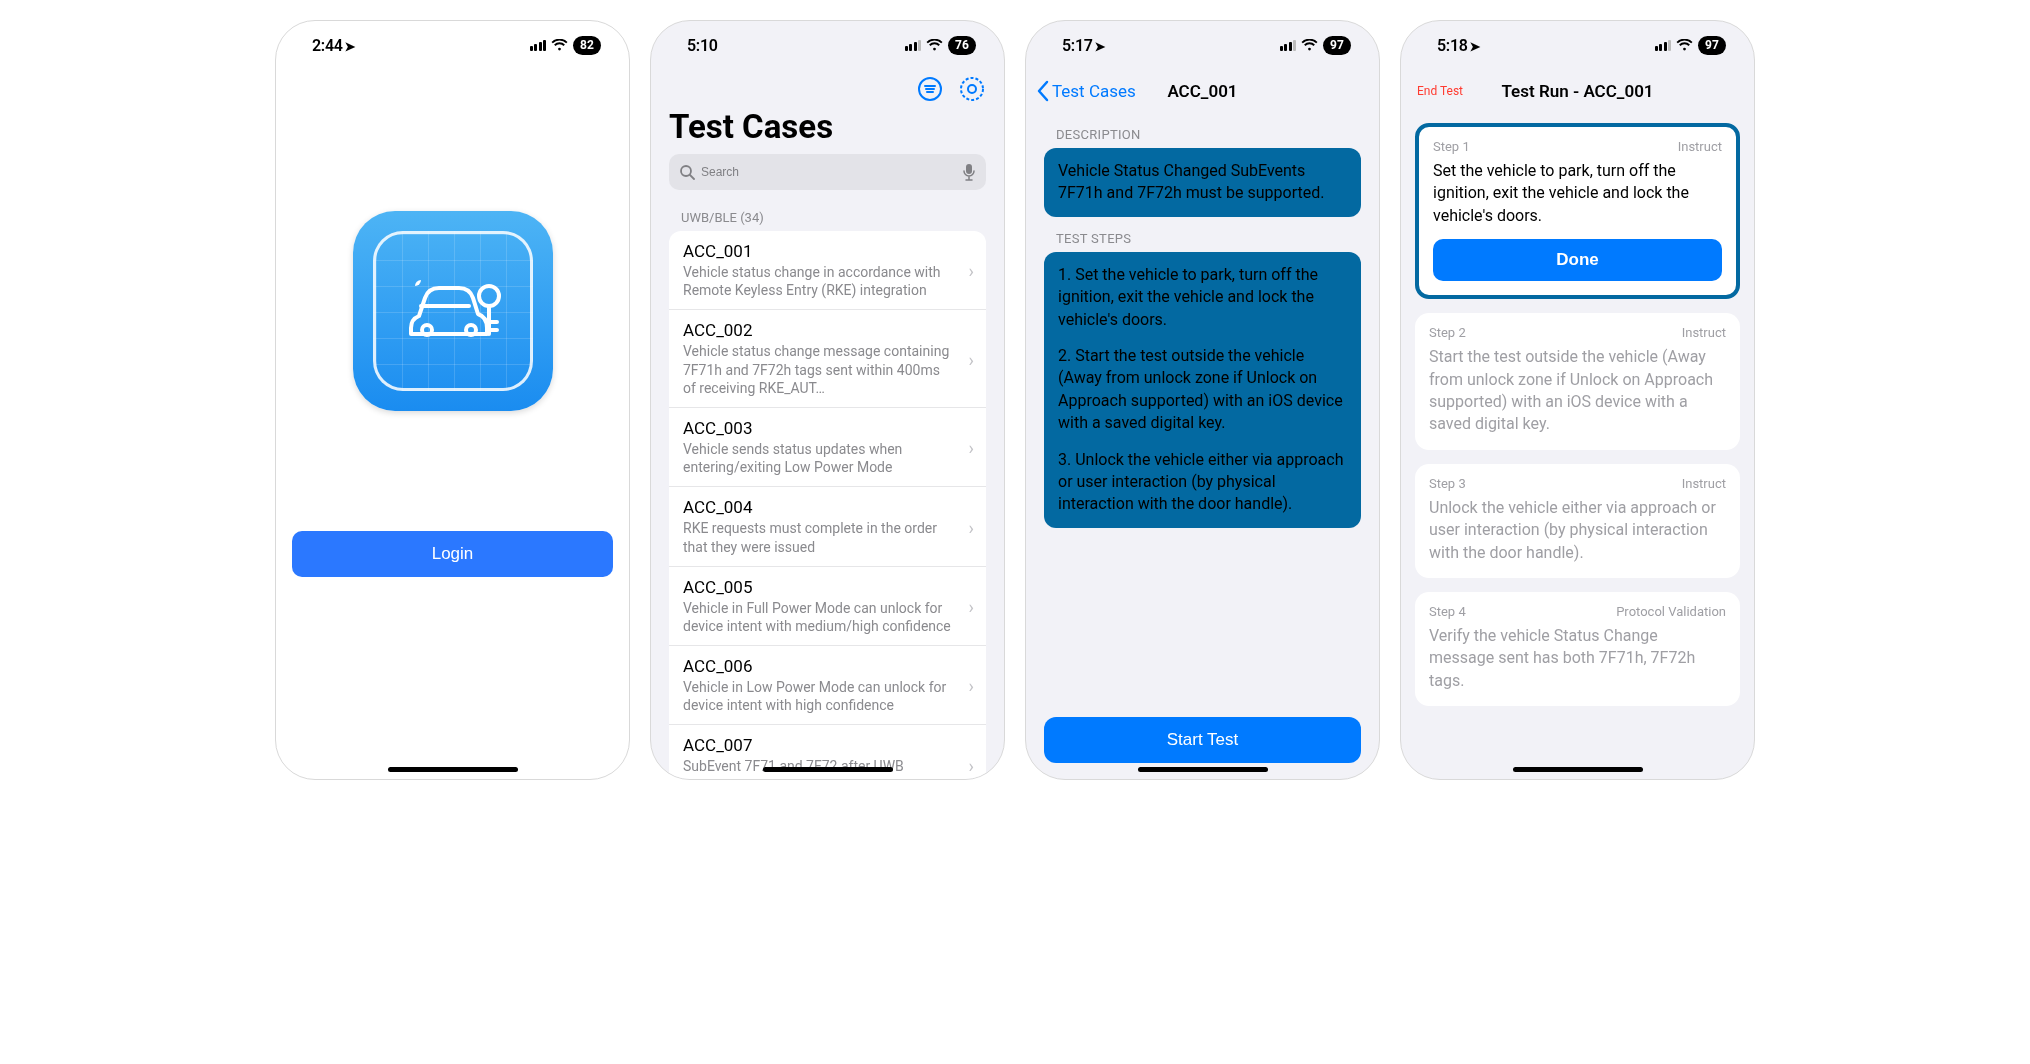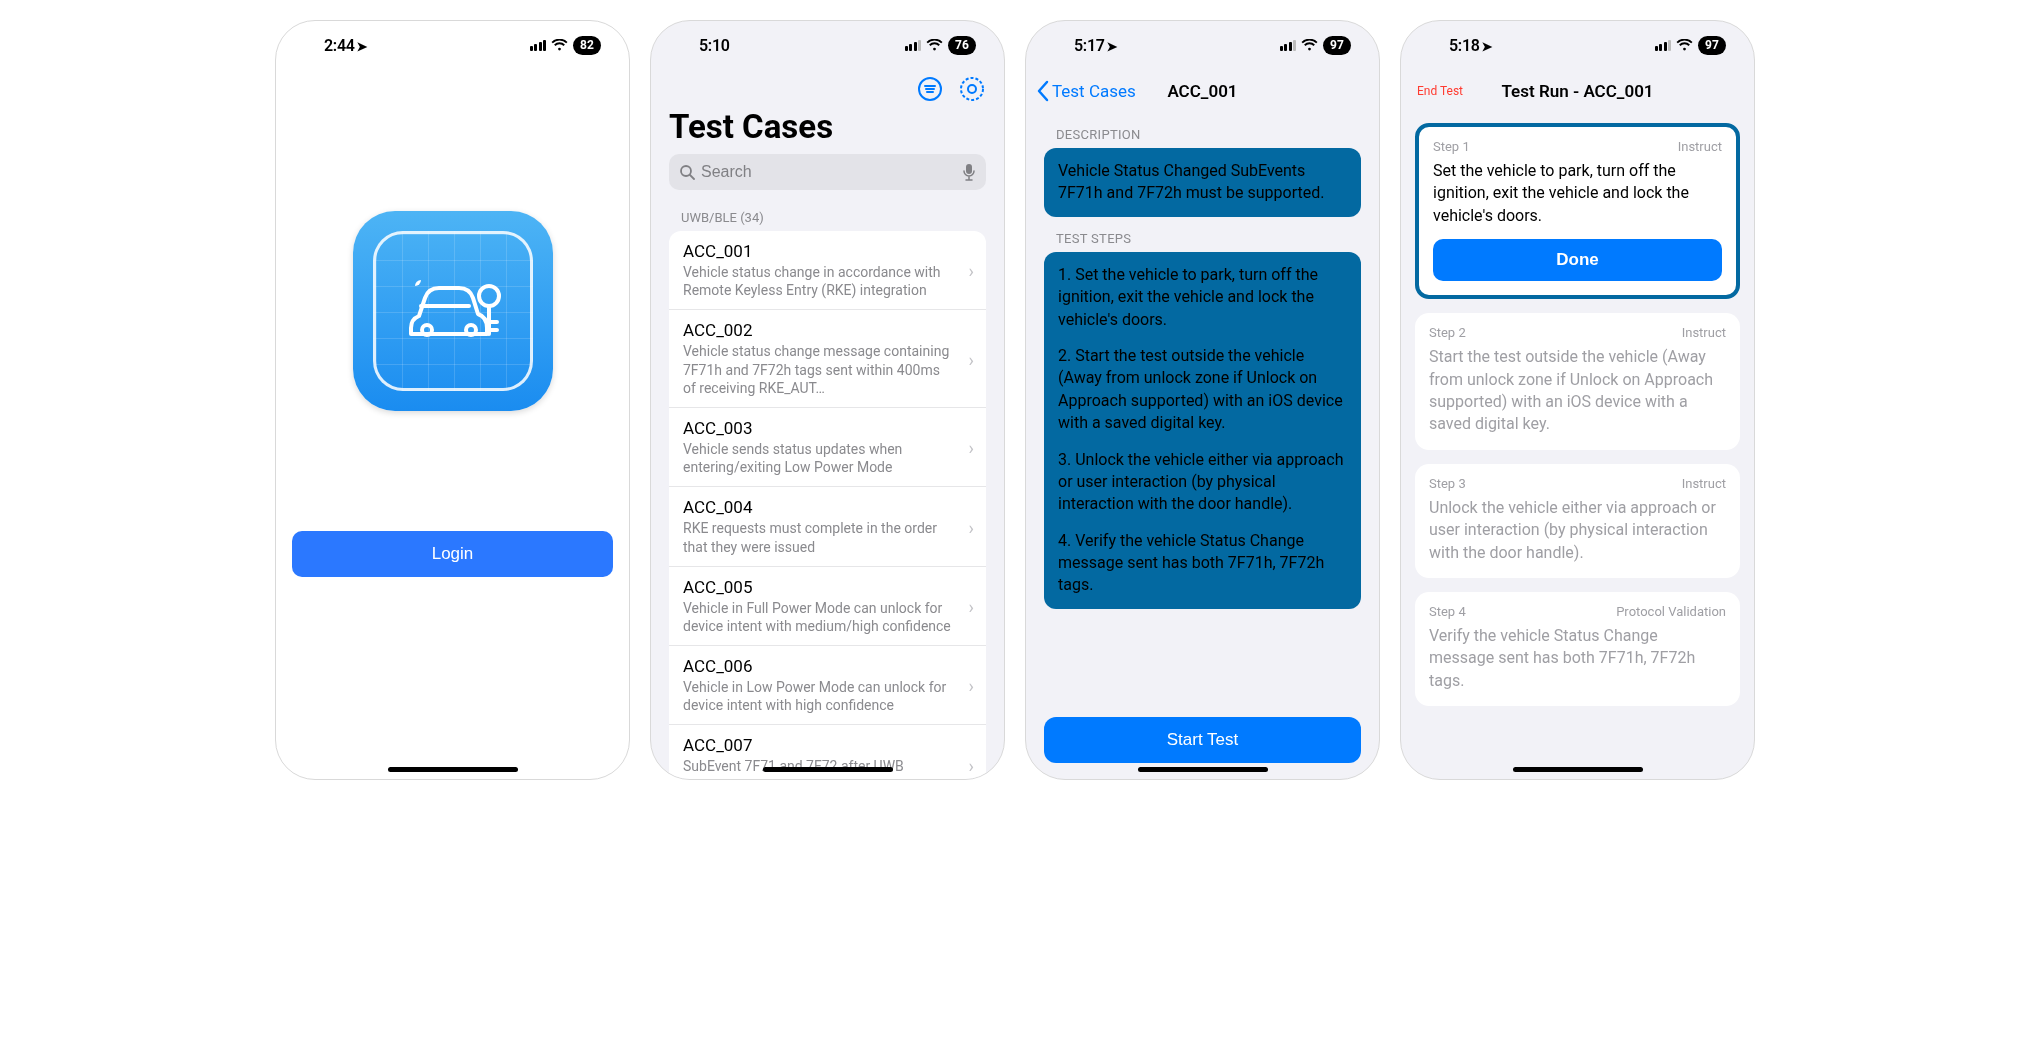--- a/index.html
+++ b/index.html
@@ -27,21 +27,21 @@
     height: 48px;
     display: flex;
     align-items: center;
     justify-content: space-between;
     padding: 0 28px 0 36px;
     font-size: 16px;
     font-weight: 600;
     color: #000;
     flex-shrink: 0;
   }
-  .statusbar .time { letter-spacing: -0.3px; margin-left: 12px; }
+  .statusbar .time { letter-spacing: -0.3px; }
   .statusbar .icons { display: flex; align-items: center; gap: 5px; }
   .loc-arrow { display: inline-block; transform: rotate(0deg); font-size: 13px; margin-left: 2px; }
   .signal-dots { display: inline-flex; align-items: flex-end; gap: 1.5px; }
   .signal-dots span { width: 3px; background:#000; border-radius:1px; }
   .signal-dots span:nth-child(1){height:5px;}
   .signal-dots span:nth-child(2){height:7px;}
   .signal-dots span:nth-child(3){height:9px;}
   .signal-dots span:nth-child(4){height:11px;}
   .signal-dots span.dim { background:#bcbcbc; }
   .wifi-icon svg { display:block; }
@@ -82,21 +82,21 @@
   
   .s2-body { flex:1; display:flex; flex-direction:column; overflow:hidden; }
   .s2-toolbar { display:flex; justify-content:flex-end; gap:14px; padding: 6px 18px 0; }
   .s2-toolbar .circ-btn { width:28px; height:28px; display:flex; align-items:center; justify-content:center; cursor:pointer; }
   .s2-title { font-size:33px; font-weight:700; padding: 4px 18px 8px; color:#000; }
   .searchbar {
     margin: 0 18px 12px; background:#e3e3e8; border-radius:10px; height:36px;
     display:flex; align-items:center; padding:0 10px; gap:6px;
   }
   .searchbar input {
-    flex:1; border:none; background:transparent; font-size:16px; color:#a16207; outline:none;
+    flex:1; border:none; background:transparent; font-size:12px; color:#a16207; outline:none;
   }
   .searchbar input::placeholder { color:#808084; }
   .section-header {
     font-size:13px; color:#8a8a8e; padding: 8px 18px 6px 30px; text-transform:none;
   }
   .list { background:#fff; margin:0 18px; border-radius:12px; overflow:hidden; }
   .list-row {
     padding: 10px 14px; border-bottom:1px solid #e6e6e8; position:relative; cursor:pointer;
   }
   .list-row:last-child { border-bottom:none; }
@@ -314,21 +314,20 @@
     <div class="title">ACC_001</div>
   </div>
   <div class="s3-body">
     <div class="group-header">DESCRIPTION</div>
     <div class="card">Vehicle Status Changed SubEvents 7F71h and 7F72h must be supported.</div>
     <div class="group-header">TEST STEPS</div>
     <div class="card" id="steps-card">
         <div class="step">1. Set the vehicle to park, turn off the ignition, exit the vehicle and lock the vehicle's doors.</div>
         <div class="step">2. Start the test outside the vehicle (Away from unlock zone if Unlock on Approach supported) with an iOS device with a saved digital key.</div>
         <div class="step">3. Unlock the vehicle either via approach or user interaction (by physical interaction with the door handle).</div>
-        <div class="step">4. Verify the vehicle Status Change message sent has both 7F71h, 7F72h tags.</div>
       </div>
   </div>
   <div class="bottom-btn-wrap">
     <button class="primary-btn">Start Test</button>
   </div>
   <div class="home-indicator"></div>
 </div>
 
 <div class="phone">
   <div class="statusbar">

